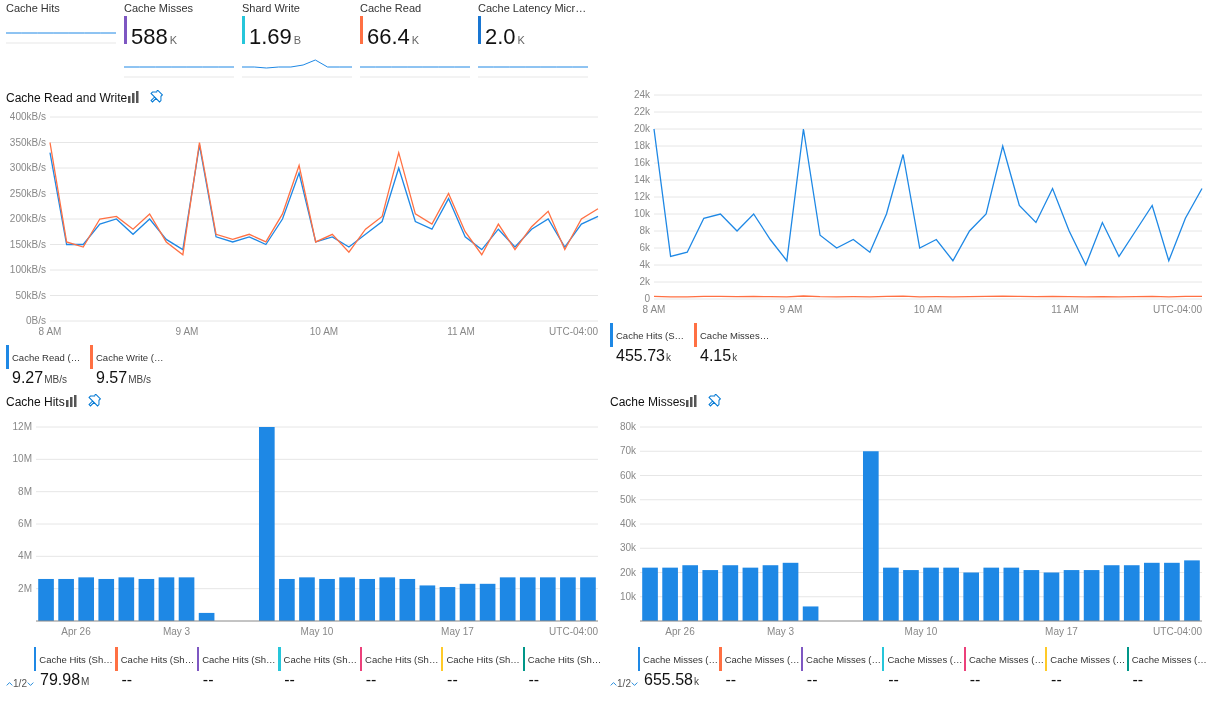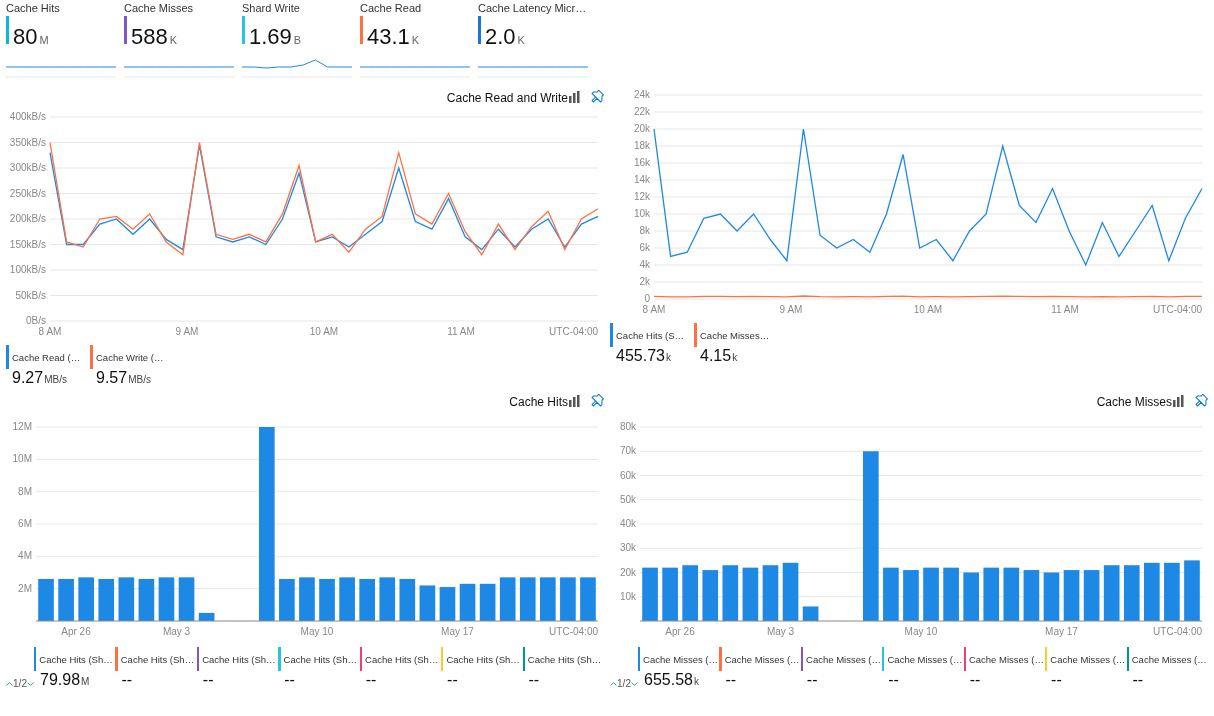--- a/index.html
+++ b/index.html
@@ -7,21 +7,21 @@
 .kpi-row{display:flex;gap:0;margin-bottom:8px}
 .kpi{width:112px;margin-right:6px}
 .kpi-title{font-size:11px;color:#333;white-space:nowrap;overflow:hidden;text-overflow:ellipsis;height:14px}
 .kpi-val{display:flex;align-items:baseline}
 .kpi-bar{width:3px;height:28px;margin-right:4px}
 .kpi-num{font-size:22px;color:#111}
 .kpi-unit{font-size:11px;color:#666;margin-left:2px}
 .spark{width:110px;height:22px;margin-top:6px}
 .charts-grid{display:flex;flex-wrap:wrap;gap:6px}
 .panel{width:598px;display:flex;flex-direction:column}
-.panel-head{display:flex;align-items:center;justify-content:flex-end;height:18px;margin-bottom:4px}
+.panel-head{display:flex;align-items:center;justify-content:flex-start;height:18px;margin-bottom:4px}
 .panel-title{font-size:12px;color:#111}
 .panel-icons{display:flex;gap:8px}
 .icon{cursor:pointer}
 .plot{width:598px;height:230px}
 .legend-row{display:flex;align-items:flex-end;margin-top:4px;font-size:10px}
 .leg{display:flex;flex-direction:column;margin-right:8px;min-width:74px}
 .leg-top{display:flex;align-items:center}
 .leg-bar{width:3px;height:24px;margin-right:3px}
 .leg-lbl{font-size:9.5px;color:#333;white-space:nowrap;overflow:hidden;text-overflow:ellipsis;max-width:70px}
 .leg-val{font-size:16px;color:#111;margin-left:6px}
@@ -36,25 +36,20 @@
 .bar-leg-item .leg-lbl{max-width:80px}
 .bar-leg-item .leg-val{font-size:16px}
 .chev{width:10px;height:6px}
 svg text{font-family:"Segoe UI",Arial,sans-serif}
 </style>
 </head>
 <body>
 
 <div class="kpi-row" id="kpi-row">
     <div class="kpi"><div class="kpi-title">Cache Hits</div>
-  <div class="kpi-val">
-        <div class="kpi-bar" style="background:#00bcd4"></div>
-  <span class="kpi-num">80</span>
-        <span class="kpi-unit">M</span>
-      </div>
   <svg class="spark" viewBox="0 0 110 22">
         <path d="M0,11 L15.714285714285714,11 L31.428571428571427,11 L47.14285714285714,11 L62.857142857142854,11 L78.57142857142857,11 L94.28571428571428,11 L110,11 " fill="none" stroke="#1e88e5" stroke-width="1"></path>
         <line x1="0" y1="21" x2="110" y2="21" stroke="#ccc" stroke-width="0.5"></line>
       </svg></div>
     <div class="kpi"><div class="kpi-title">Cache Misses</div>
   <div class="kpi-val">
         <div class="kpi-bar" style="background:#7e57c2"></div>
   <span class="kpi-num">588</span>
         <span class="kpi-unit">K</span>
       </div>
@@ -68,21 +63,21 @@
   <span class="kpi-num">1.69</span>
         <span class="kpi-unit">B</span>
       </div>
   <svg class="spark" viewBox="0 0 110 22">
         <path d="M0,11 L12.222222222222221,11 L24.444444444444443,12 L36.666666666666664,11 L48.888888888888886,11 L61.11111111111111,9 L73.33333333333333,4 L85.55555555555554,11 L97.77777777777777,11 L110,11 " fill="none" stroke="#1e88e5" stroke-width="1"></path>
         <line x1="0" y1="21" x2="110" y2="21" stroke="#ccc" stroke-width="0.5"></line>
       </svg></div>
     <div class="kpi"><div class="kpi-title">Cache Read</div>
   <div class="kpi-val">
         <div class="kpi-bar" style="background:#ff7043"></div>
-  <span class="kpi-num">43.1</span>
+  <span class="kpi-num">66.4</span>
         <span class="kpi-unit">K</span>
       </div>
   <svg class="spark" viewBox="0 0 110 22">
         <path d="M0,11 L15.714285714285714,11 L31.428571428571427,11 L47.14285714285714,11 L62.857142857142854,11 L78.57142857142857,11 L94.28571428571428,11 L110,11 " fill="none" stroke="#1e88e5" stroke-width="1"></path>
         <line x1="0" y1="21" x2="110" y2="21" stroke="#ccc" stroke-width="0.5"></line>
       </svg></div>
     <div class="kpi"><div class="kpi-title">Cache Latency Microsecon</div>
   <div class="kpi-val">
         <div class="kpi-bar" style="background:#1976d2"></div>
   <span class="kpi-num">2.0</span>

